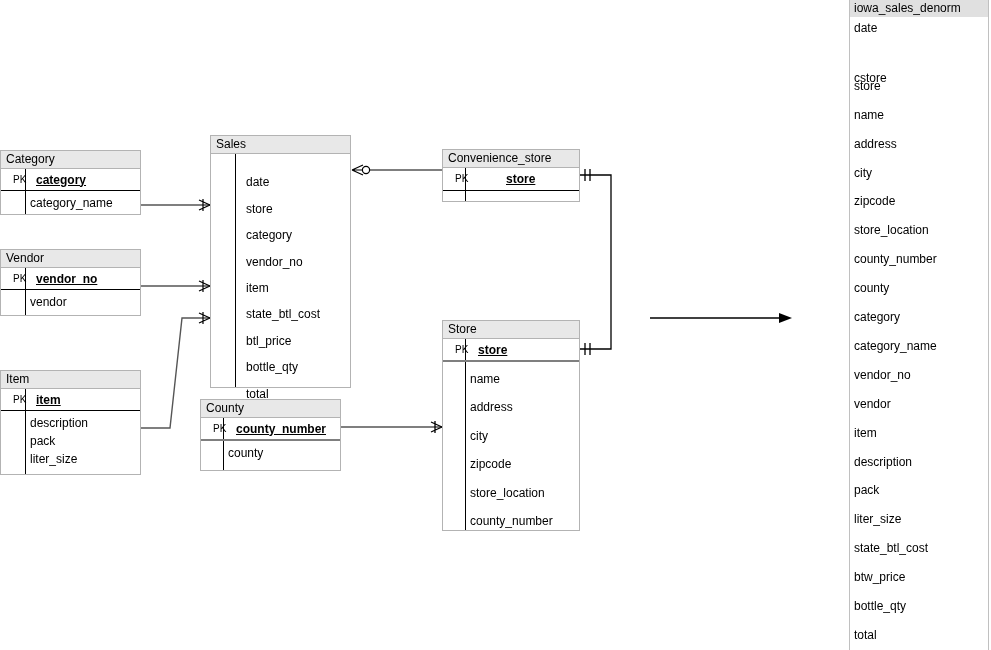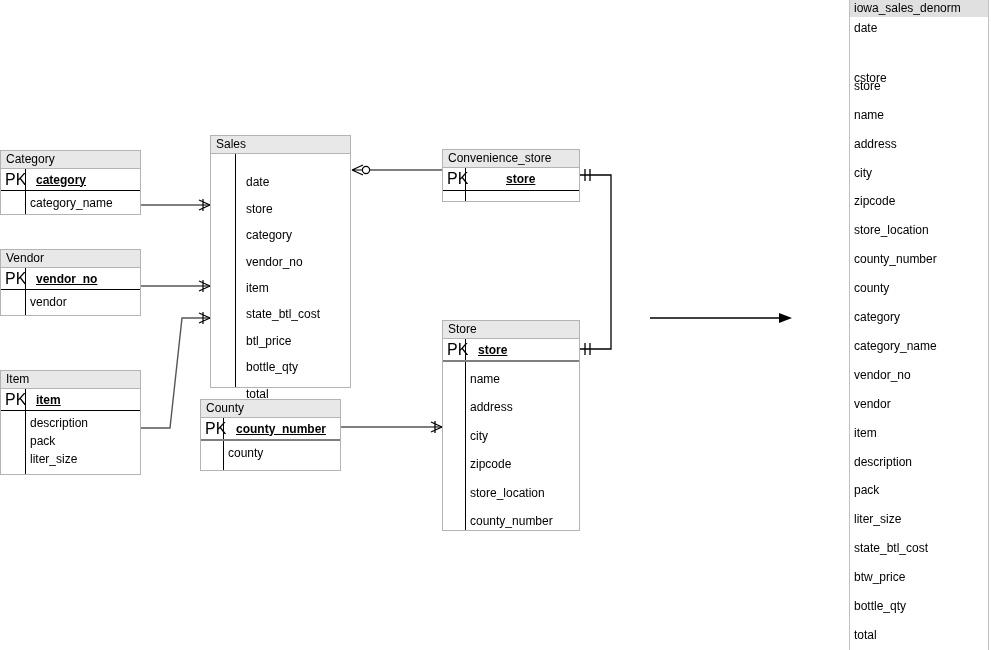--- a/index.html
+++ b/index.html
@@ -40,23 +40,23 @@
   .pkrow{
     position:relative;
     display:flex;
     align-items:center;
     height:21px;
     font-size:12px;
     box-sizing:border-box;
   }
   .pkrow .pk-lab{
     width:25px;
-    padding-left:4px;
-    box-sizing:border-box;
-    font-size:16px;
+    padding-left:12px;
+    box-sizing:border-box;
+    font-size:10px;
     color:#000;
   }
   .pkrow .pk-name{
     padding-left:10px;
     font-weight:bold;
     text-decoration:underline;
     font-size:12px;
     color:#000;
     white-space:nowrap;
   }

